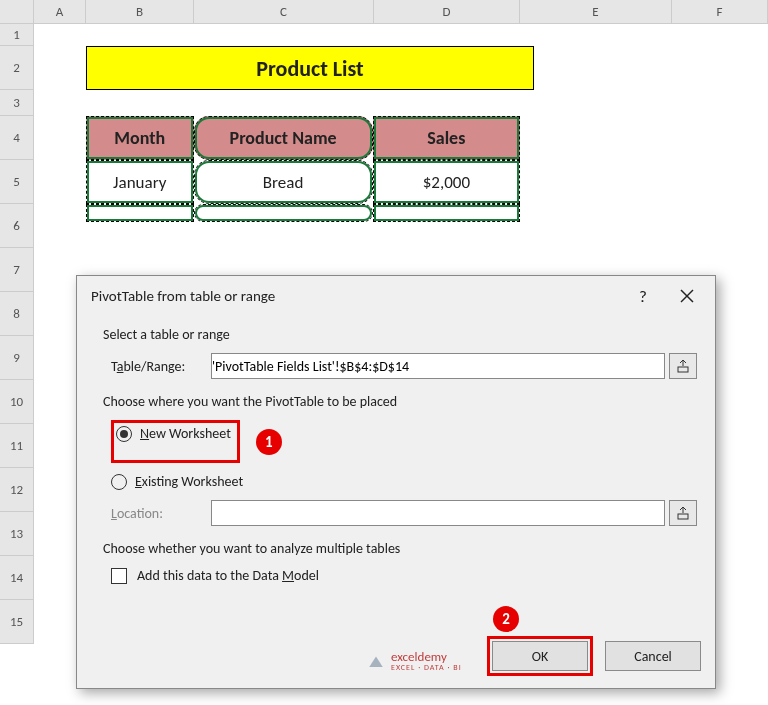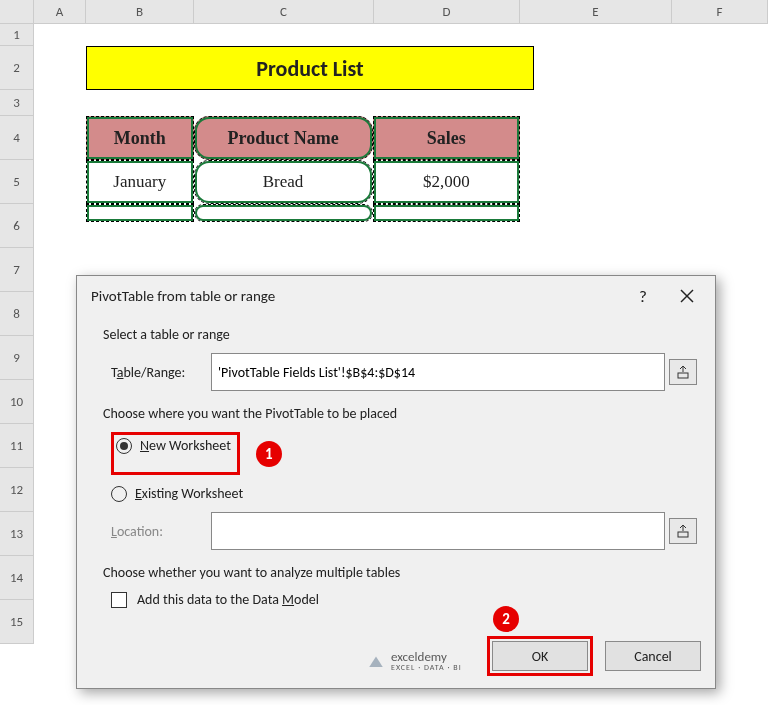--- a/index.html
+++ b/index.html
@@ -109,21 +109,20 @@
   .c2 { width: 180px; border-radius: 15px; }
   .c3 { width: 148px; }
   .trow.header .tcell {
     background: #d38b8b;
     font-weight: bold;
     font-size: 18px;
   }
   .marching .tcell {
     box-shadow: 0 0 0 2px #1a7a3a inset;
     border-style: dashed;
-    font-family: Liberation Serif, serif;
   }
   .trow.cut { height: 18px; overflow: hidden; }
 
   
   .dialog {
     position: absolute;
     left: 76px;
     top: 275px;
     width: 640px;
     height: 414px;
@@ -157,24 +156,24 @@
   .field-row {
     display: flex;
     align-items: center;
     margin-bottom: 14px;
     padding-left: 16px;
   }
   .fld-label { width: 100px; }
   .u { text-decoration: underline; }
   .fld-input {
     flex: 1;
-    height: 38px;
+    height: 26px;
     border: 1px solid #888;
     background: #fff;
-    padding: 0 6px;
+    padding: 0 0;
     font-family: inherit;
     font-size: 14px;
   }
   .fld-input[disabled] { color: #888; background: #fff; }
   .range-btn {
     width: 28px; height: 26px;
     border: 1px solid #888;
     background: #e8e8e8;
     margin-left: 4px;
     display: flex; align-items: center; justify-content: center;
@@ -256,21 +255,21 @@
   .ok-wrap {
     border: 3px solid #e60000;
     padding: 2px;
     display: flex; align-items: center; justify-content: center;
   }
 
   .watermark {
     position: absolute;
     left: 290px;
     bottom: 16px;
-    color: #404040;
+    color: #b91c1c;
     font-size: 13px;
     display: flex;
     align-items: center;
     gap: 6px;
     opacity: 0.85;
   }
   .watermark .sub { font-size: 8px; letter-spacing: 1px; display:block; margin-top:-2px;}
   .watermark svg { width: 18px; height: 18px; fill: #9aa8b6; }
 
   .disabled-text { color: #888; }

